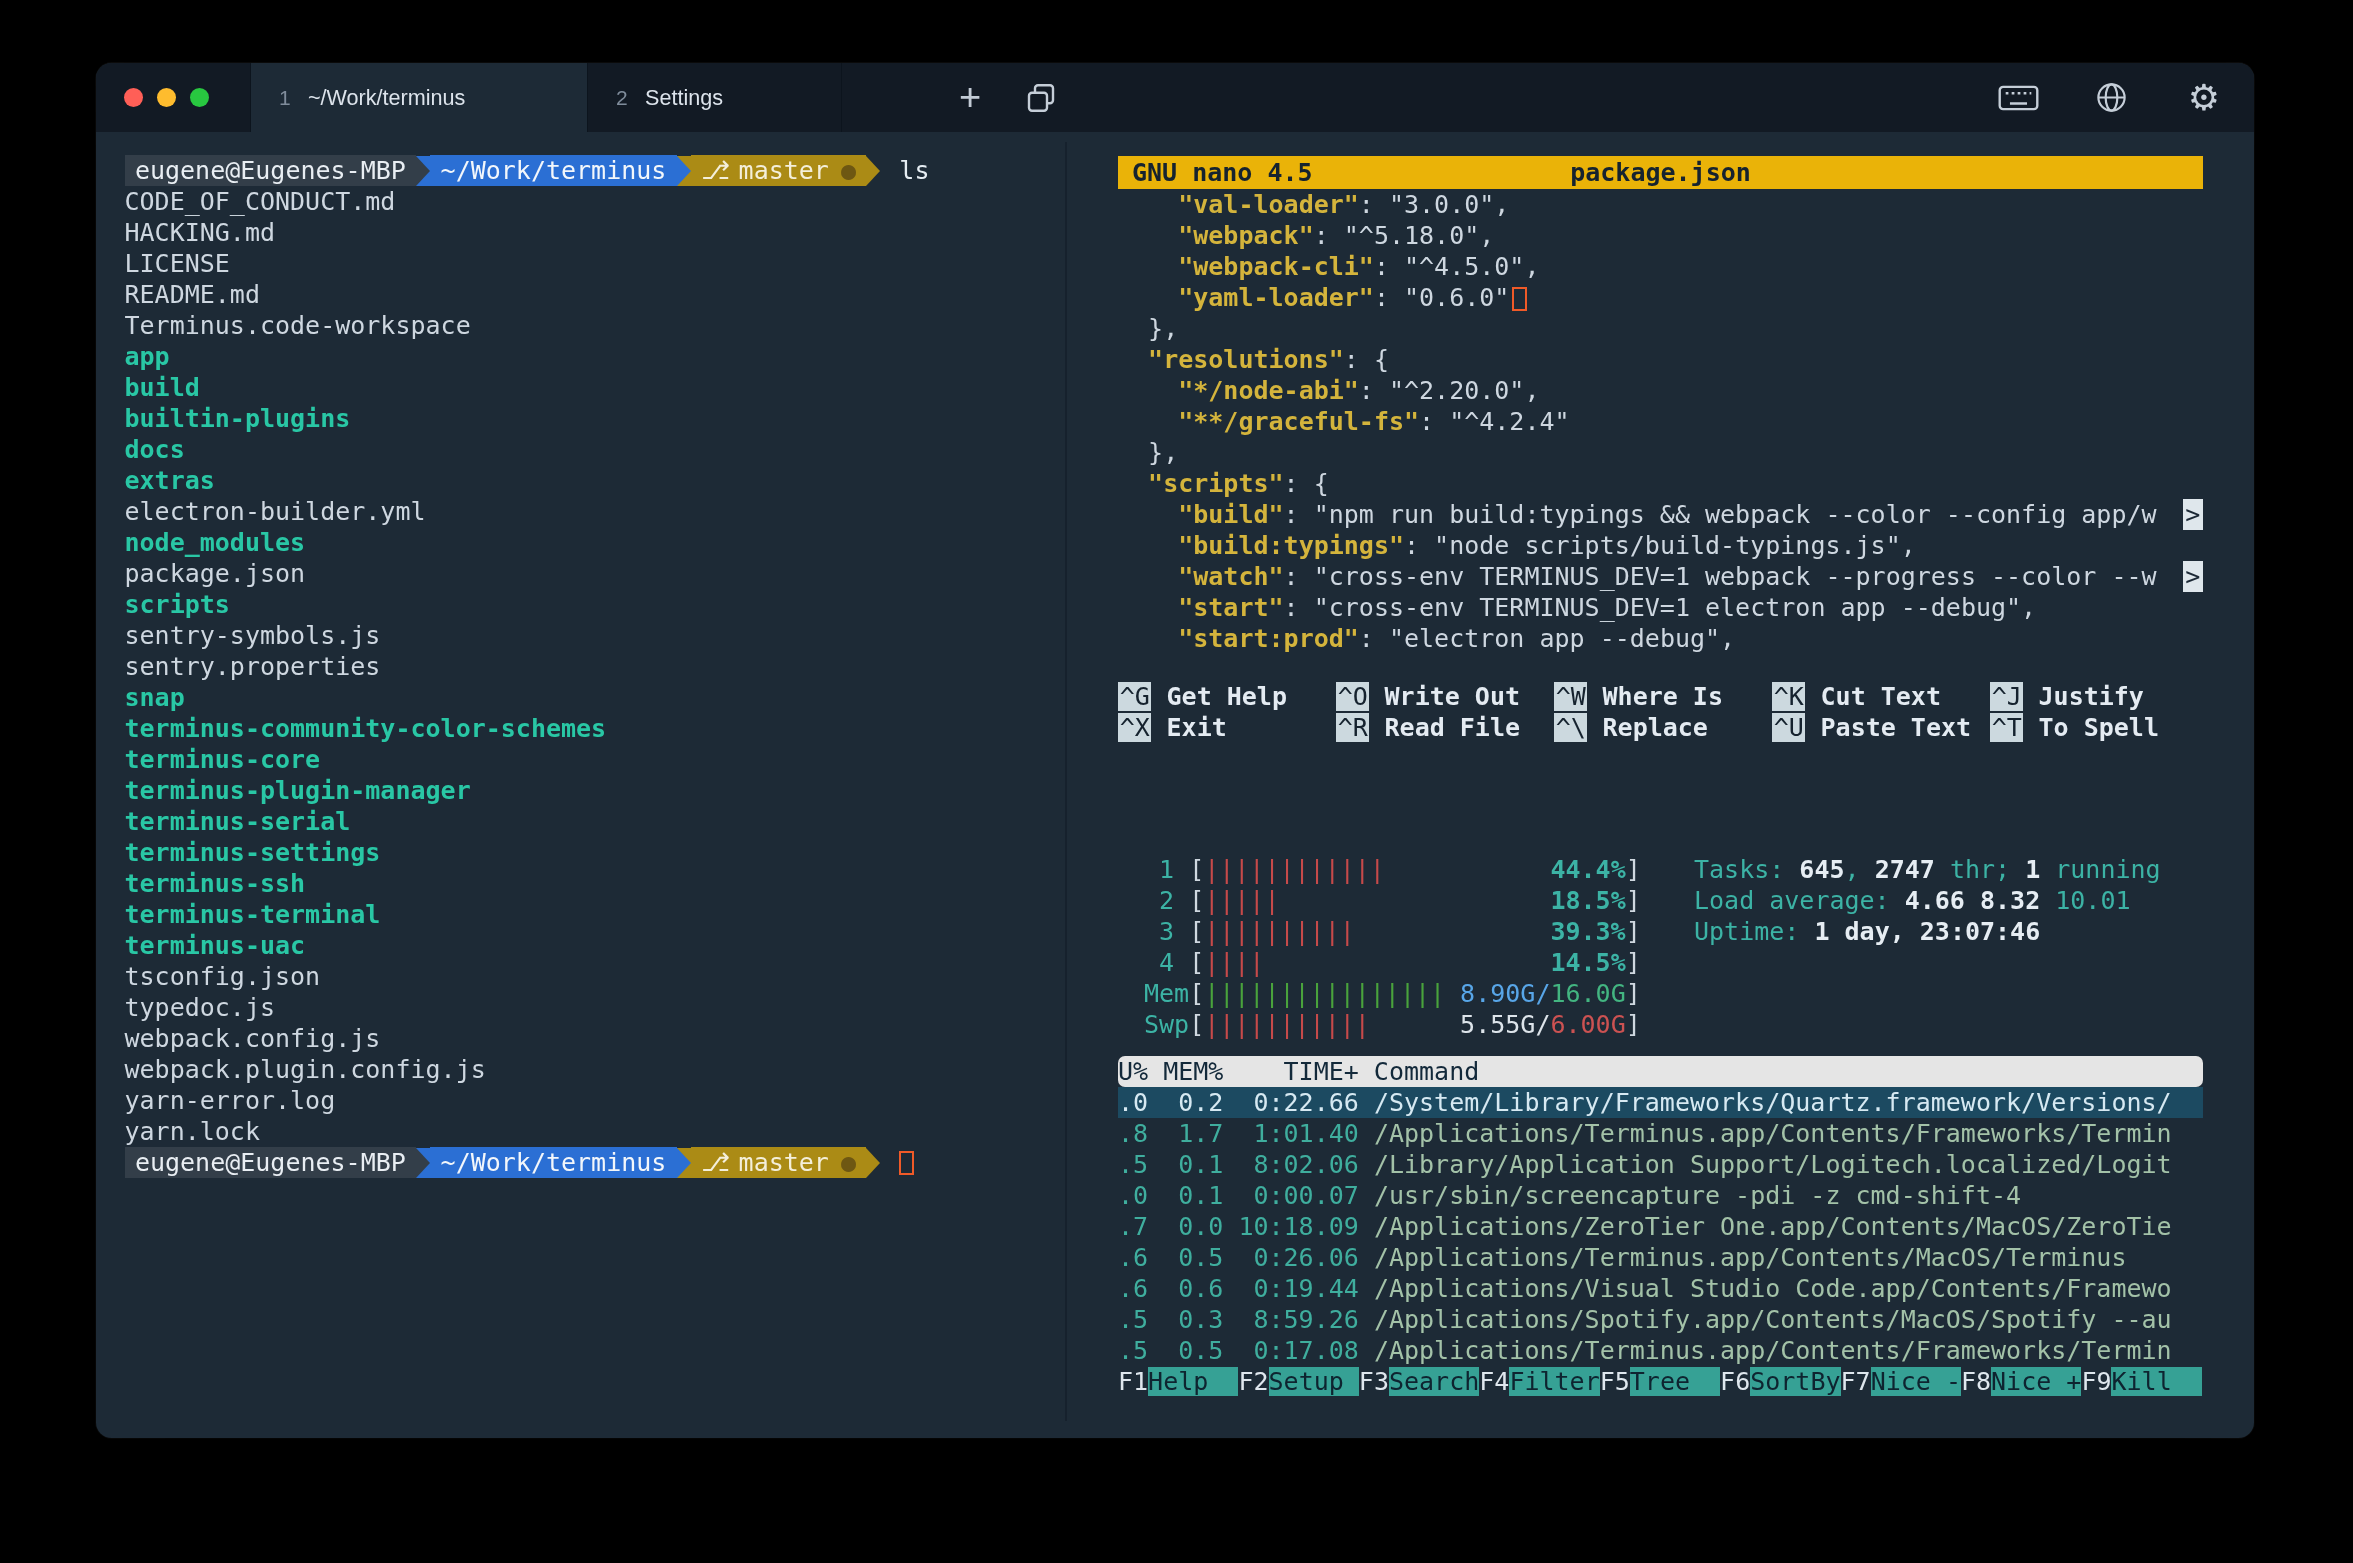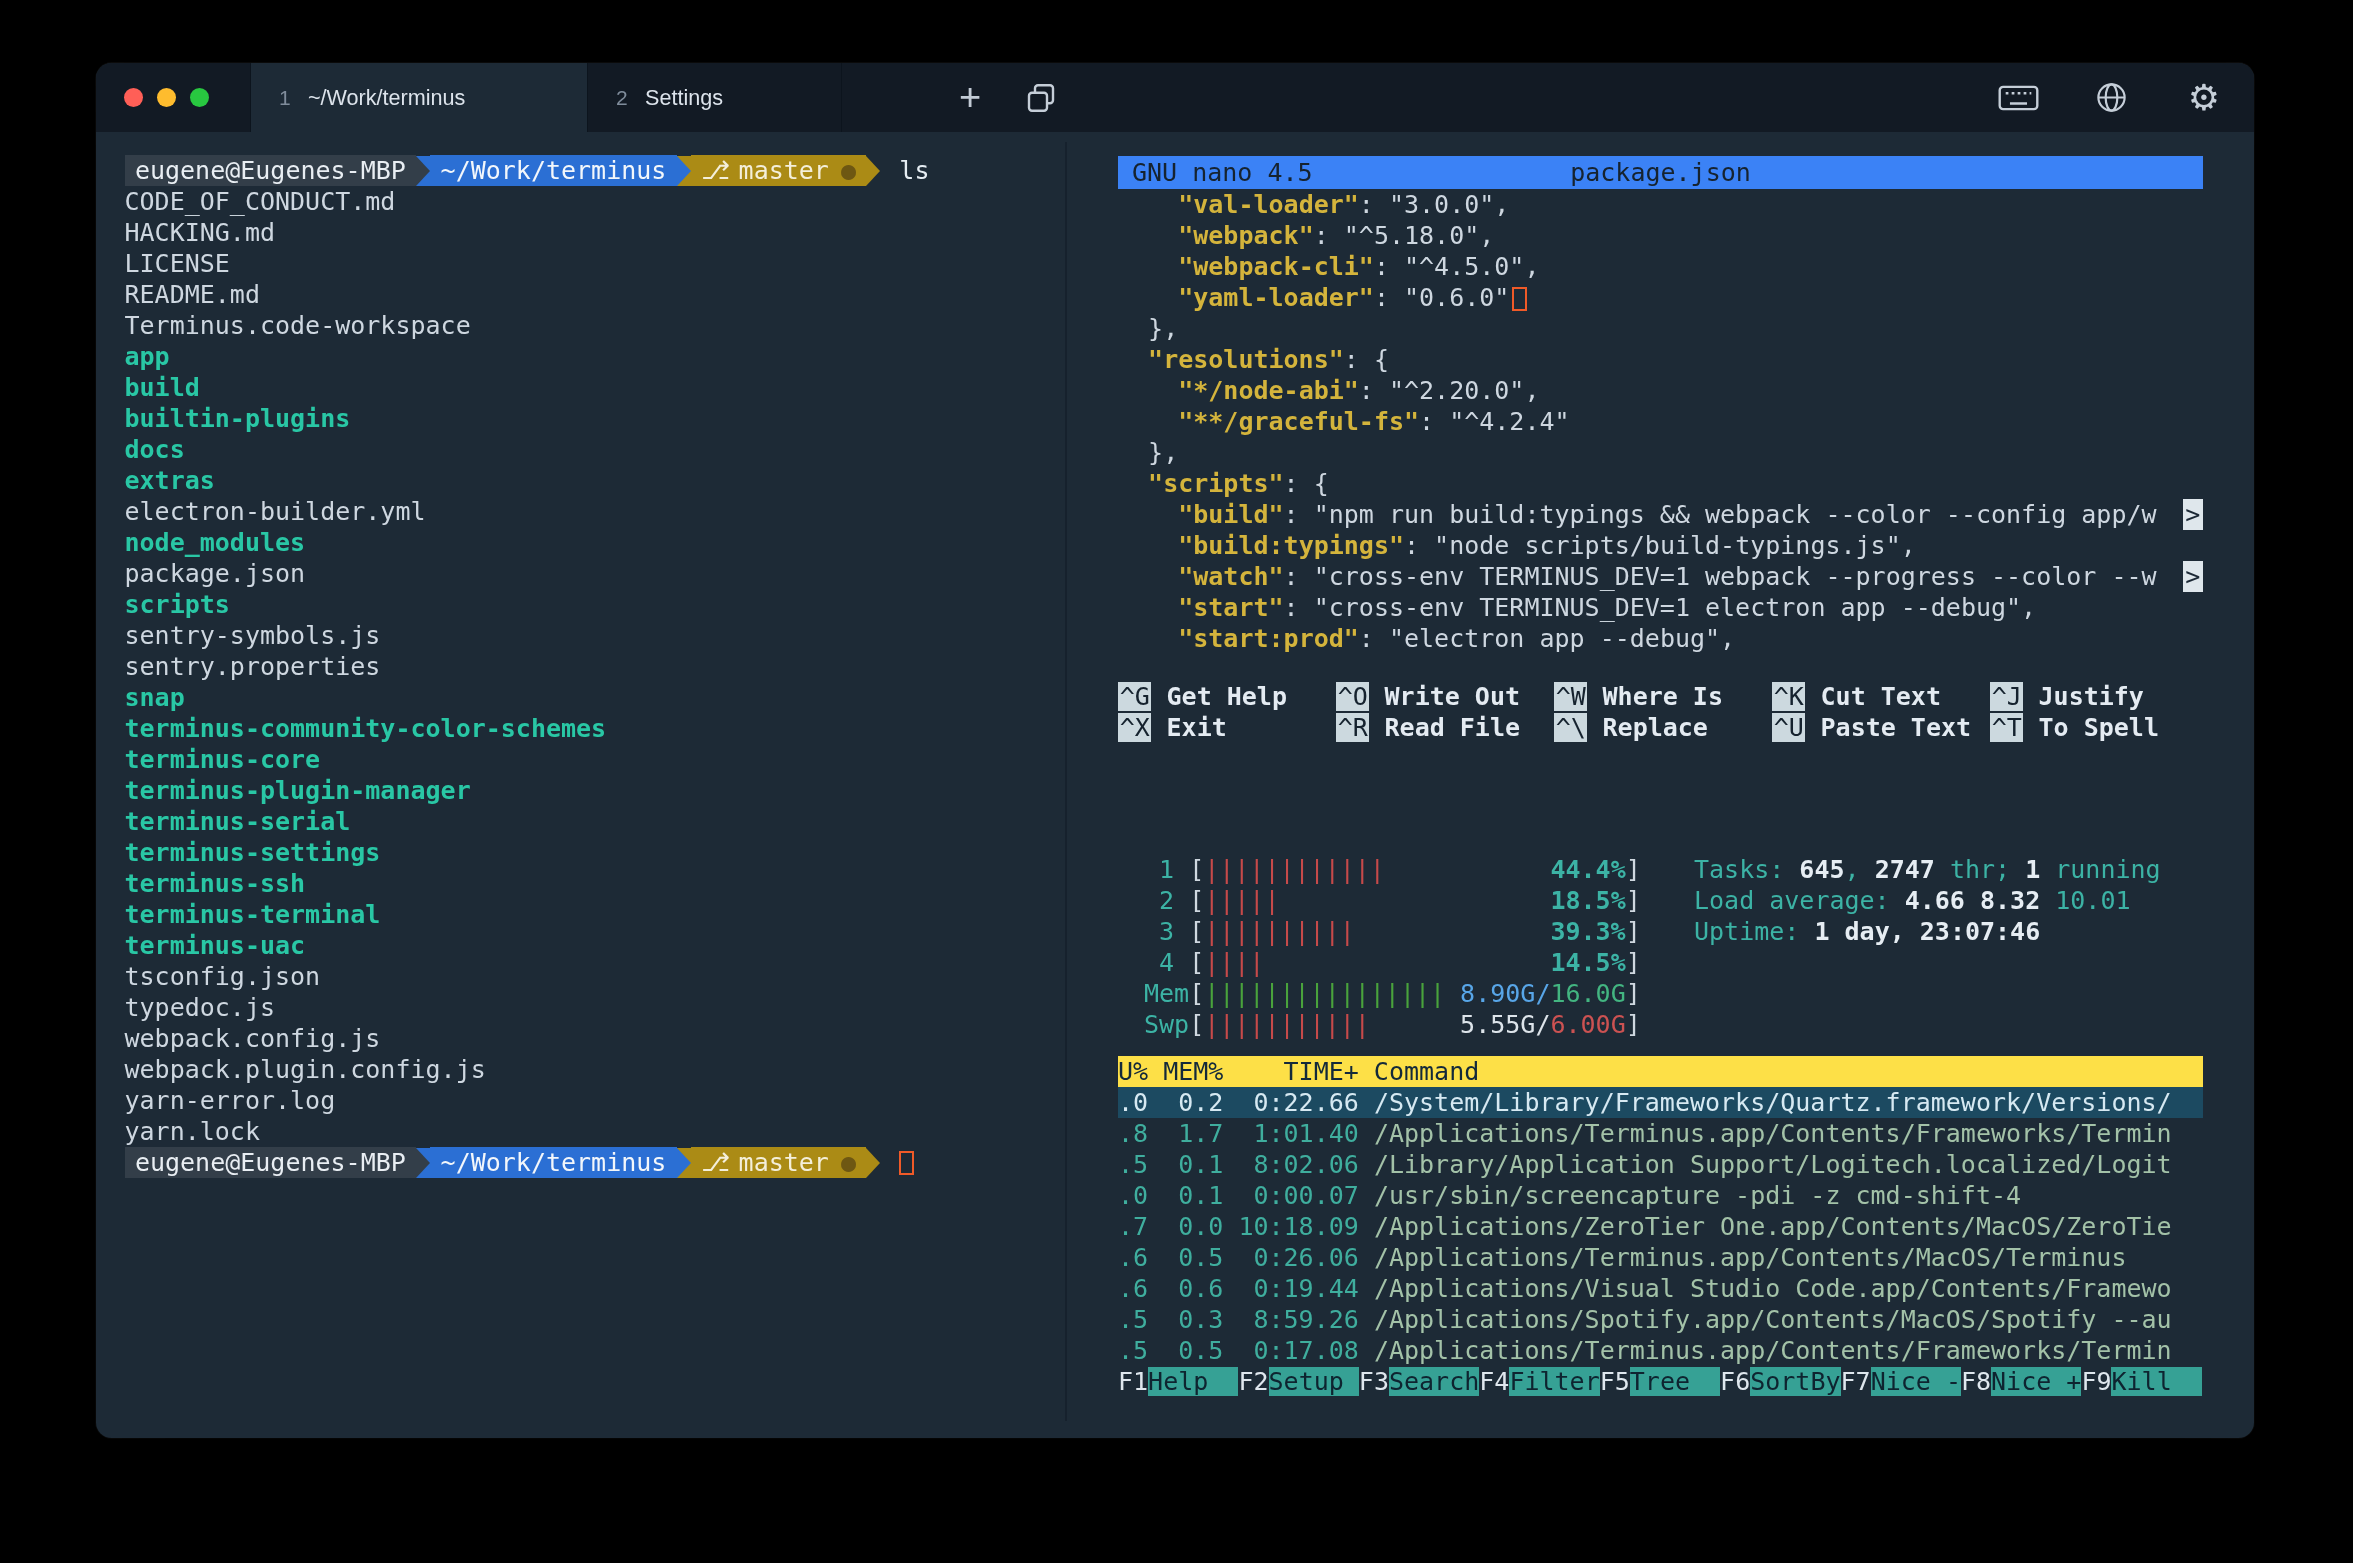--- a/index.html
+++ b/index.html
@@ -54,22 +54,22 @@
   .pl-arr { width:0; height:0; border-top:15.6px solid transparent; border-bottom:15.6px solid transparent;
             border-left:14px solid transparent; }
   .a1 { border-left-color:#333e49; background:#2b6fd4; }
   .a2 { border-left-color:#2b6fd4; background:#ab8b15; }
   .a3 { border-left-color:#ab8b15; background:transparent; }
   .pl-cmd { margin-left:19px; color:#e6edf3; }
   .block-cursor { display:inline-block; width:14.7px; height:24px; border:2.6px solid #f05a28;
                   margin-left:19px; vertical-align:middle; }
 
   
-  .nano-title { height:33px; line-height:33px; background:#3b82f6; color:#16232f;
-                font-weight:normal; position:relative; padding-left:14px; }
+  .nano-title { height:33px; line-height:33px; background:#eab308; color:#16232f;
+                font-weight:bold; position:relative; padding-left:14px; }
   .nano-title .fname { position:absolute; left:0; right:0; text-align:center; }
   .nano-line { position:relative; }
   .seg-nk { color:#d4b43c; font-weight:bold; }
   .seg-nf { color:#ced7e0; }
   .seg-cont { position:absolute; right:0; top:0; background:#dfe7ec; color:#1b2835; padding:0 2.6px; }
   .nano-line .block-cursor { margin-left:2.6px; }
 
   
   .sc-rows { margin-top:27px; }
   .sc-row  { height:31px; line-height:31px; white-space:pre; }
@@ -86,21 +86,21 @@
   .seg-bar-green { color:#49a33c; }
   .seg-pct { color:#3cb3a5; font-weight:bold; }
   .seg-vblue  { color:#58a6e8; }
   .seg-vgreen { color:#43b581; }
   .seg-vlight { color:#dde4ea; }
   .seg-vred   { color:#cc5252; }
   .seg-ht { color:#3cb3a5; }
   .seg-hb { color:#e6edf3; font-weight:bold; }
 
   .ptable { margin-top:16.4px; }
-  .pt-head { background:#fde047; color:#13293a; }
+  .pt-head { background:#e5e5e5; color:#13293a;border-radius:7px; }
   .pt-row .seg-tnum { color:#3fae9e; }
   .pt-row .seg-tcmd { color:#a3c2a8; }
   .pt-row.selected { background:#1c4a61; }
   .pt-row.selected .seg-tnum, .pt-row.selected .seg-tcmd { color:#d6e9f2; }
 
   .fkbar { height:31px; line-height:31px; display:flex; white-space:pre; }
   .fk-item { white-space:pre; }
   .seg-fkk { color:#dfe7ee; }
   .seg-fkl { background:#36a195; color:#0e2430;text-align:center; }
 </style>

